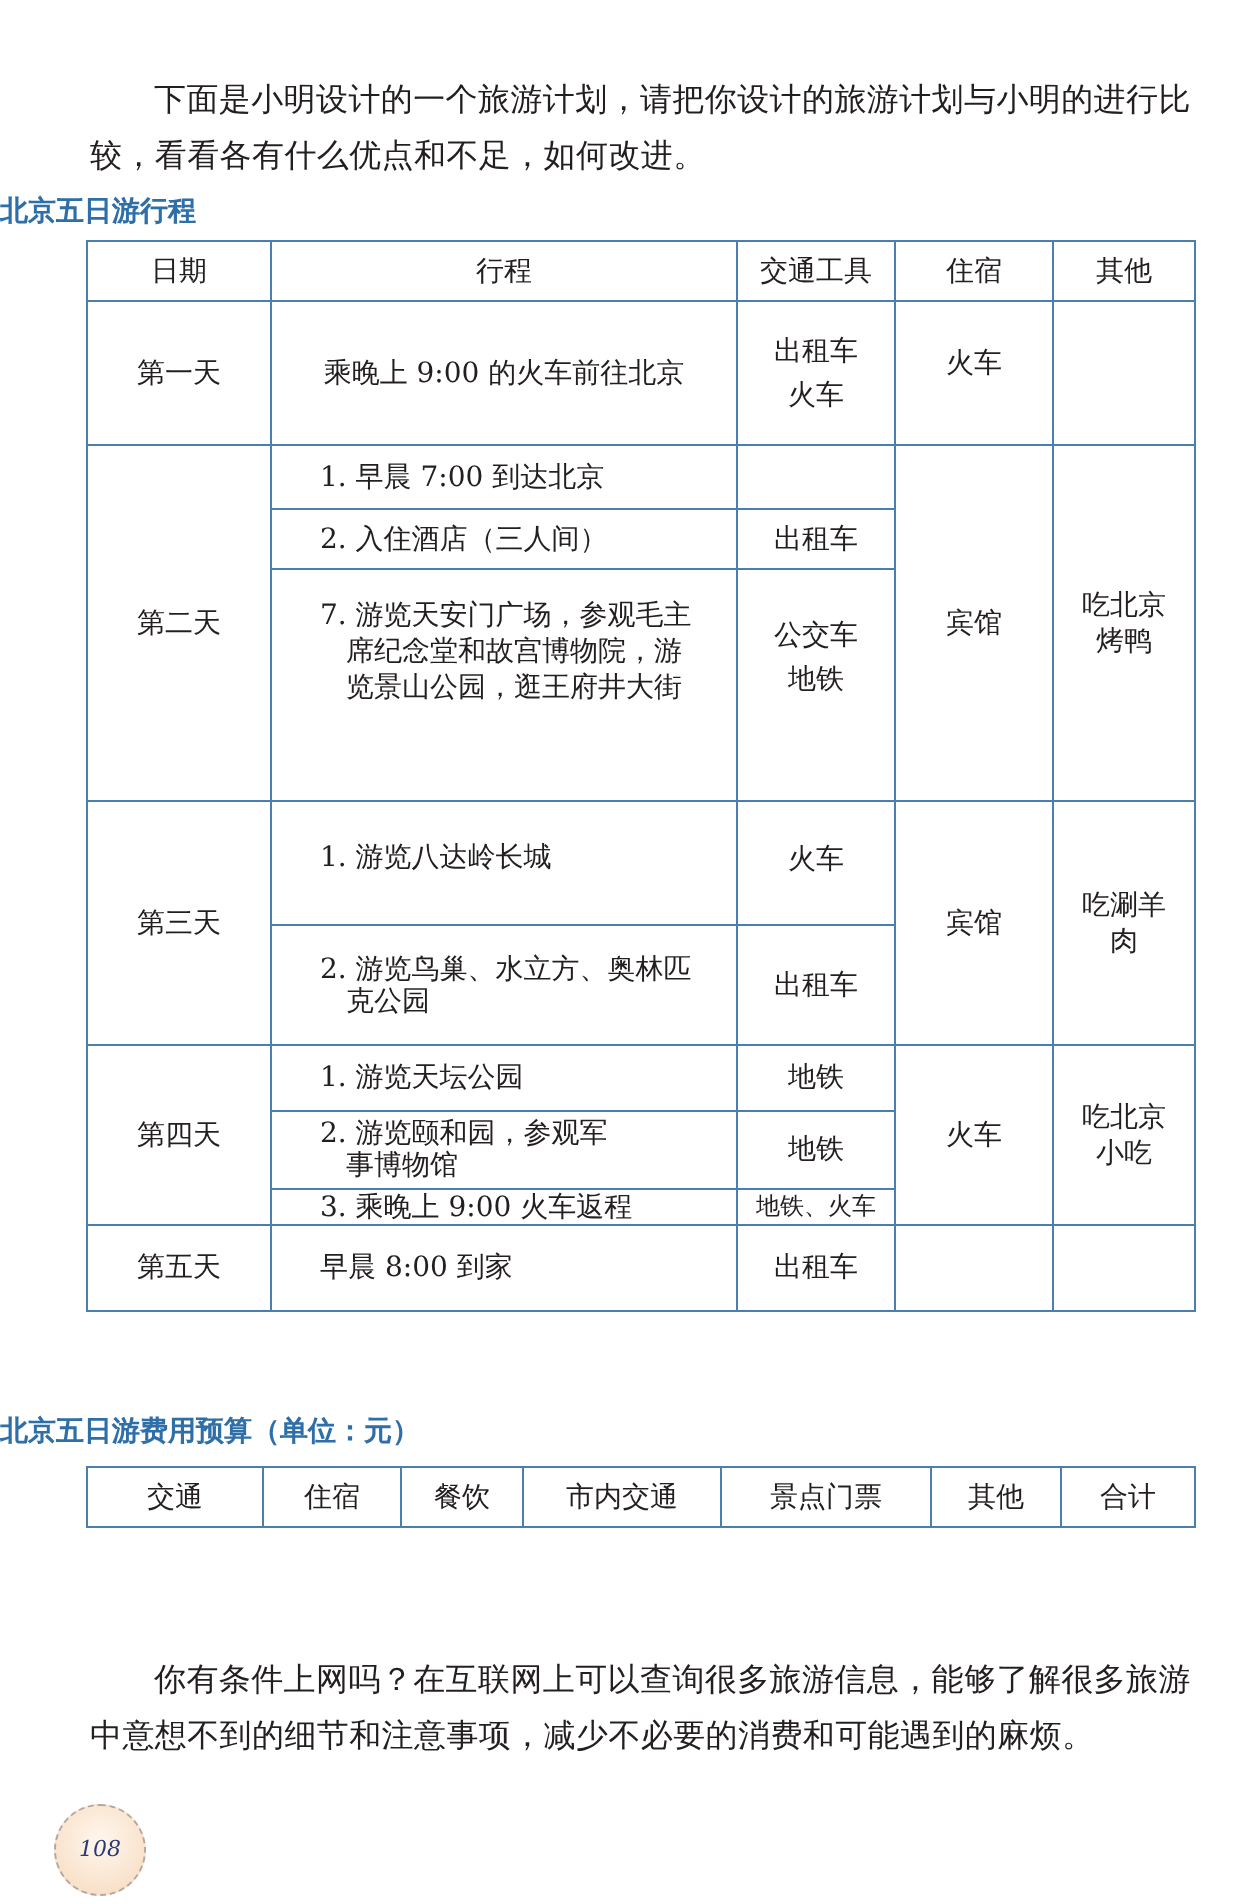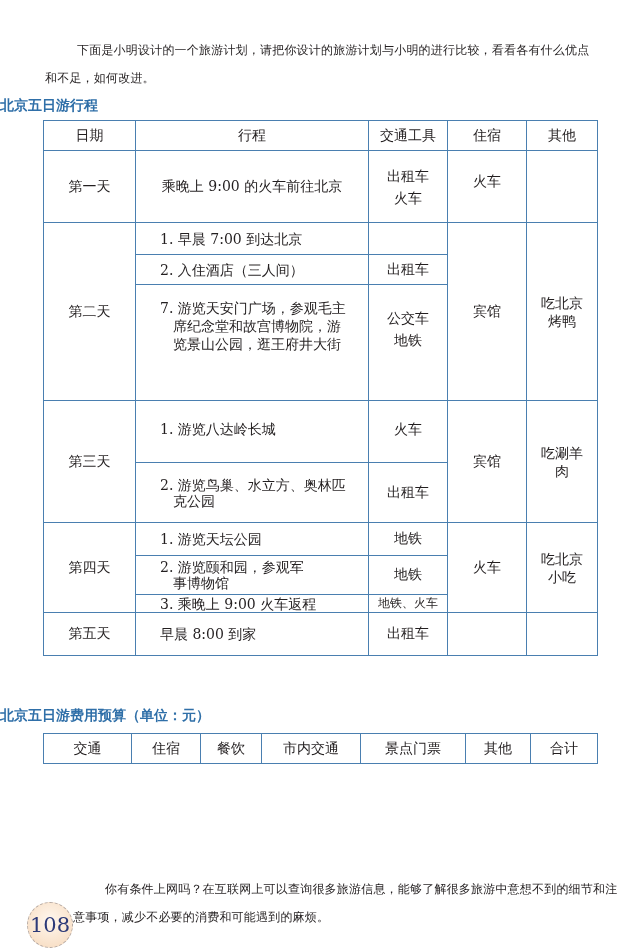--- a/index.html
+++ b/index.html
@@ -1,21 +1,21 @@
 <!DOCTYPE html>
 <html><head>
 <meta charset="utf-8">
 <style>
   html, body { margin: 0; padding: 0; }
   body {
     width: 627px; height: 952px; background: #ffffff; position: relative; overflow: hidden;
     font-family: "DejaVu Serif", "Liberation Serif", serif; color: #231f20;
   }
   .para {
-    position: absolute; left: 45px; width: 555px; font-size: 12px; line-height: 28px;
+    position: absolute; left: 45px; width: 555px; font-size: 16px; line-height: 28px;
     letter-spacing: 0.2px; margin: 0;
   }
   .para .indent { display: inline-block; width: 32px; }
   .caption {
     position: absolute; left: 0; width: 627px; text-align: left;
     color: #2f6fa8; font-size: 14px; font-weight: bold;
   }
   table {
     position: absolute; border-collapse: collapse; table-layout: fixed;
     font-size: 14px; color: #231f20;
@@ -31,21 +31,21 @@
   .item .hang { display: block; padding-left: 13px; text-indent: -13px; }
   .stack { line-height: 22px; }
   #budget { left: 43px; top: 733px; width: 554px; }
   #budget th { height: 29px; text-align: center; }
   #budget td { height: 52px; vertical-align: top; padding-top: 6px; line-height: 24px; }
   .num { font-family: "Liberation Sans", sans-serif; }
   .pageno {
     position: absolute; left: 27px; top: 902px; width: 44px; height: 44px;
     border-radius: 50%; background: radial-gradient(circle at 50% 40%, #fff7ee 0%, #f6d9bc 100%);
     border: 1px dashed #b5a8a0; text-align: center; line-height: 44px;
-    color: #2d3a78; font-size: 21px; font-family: "DejaVu Serif", serif;
+    color: #2d3a78; font-size: 11px; font-family: "DejaVu Serif", serif; font-style: italic;
   }
 </style>
 </head>
 <body>
 
 <p class="para" style="top:36px;"><span class="indent"></span><span>下面是小明设计的一个旅游计划，请把你设计的旅游计划与小明的进行比较，看看各有什么优点和不足，如何改进。</span></p>
 
 <div class="caption" style="top:97px;">北京五日游行程</div>
 
 <table id="itinerary">
@@ -153,15 +153,15 @@
     <th>住宿</th>
     <th>餐饮</th>
     <th>市内交通</th>
     <th>景点门票</th>
     <th>其他</th>
     <th>合计</th>
   </tr>
 </tbody>
   </table>
 
-<p class="para" style="top:875px;margin-left:28px;"><span class="indent"></span><span>你有条件上网吗？在互联网上可以查询很多旅游信息，能够了解很多旅游中意想不到的细节和注意事项，减少不必要的消费和可能遇到的麻烦。</span></p>
+<p class="para" style="top:826px;"><span class="indent"></span><span>你有条件上网吗？在互联网上可以查询很多旅游信息，能够了解很多旅游中意想不到的细节和注意事项，减少不必要的消费和可能遇到的麻烦。</span></p>
 
 <div class="pageno">108</div>
 
 </body></html>

